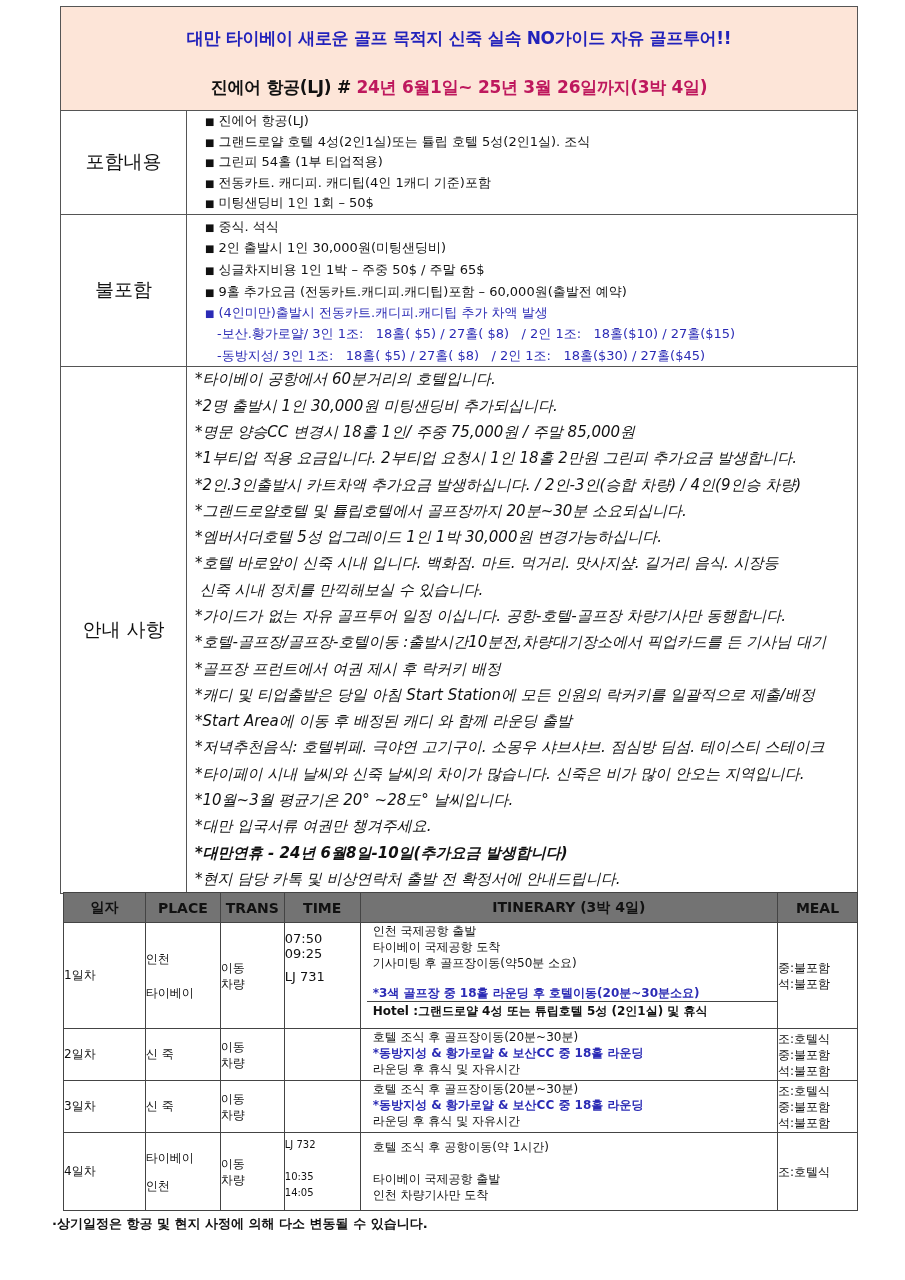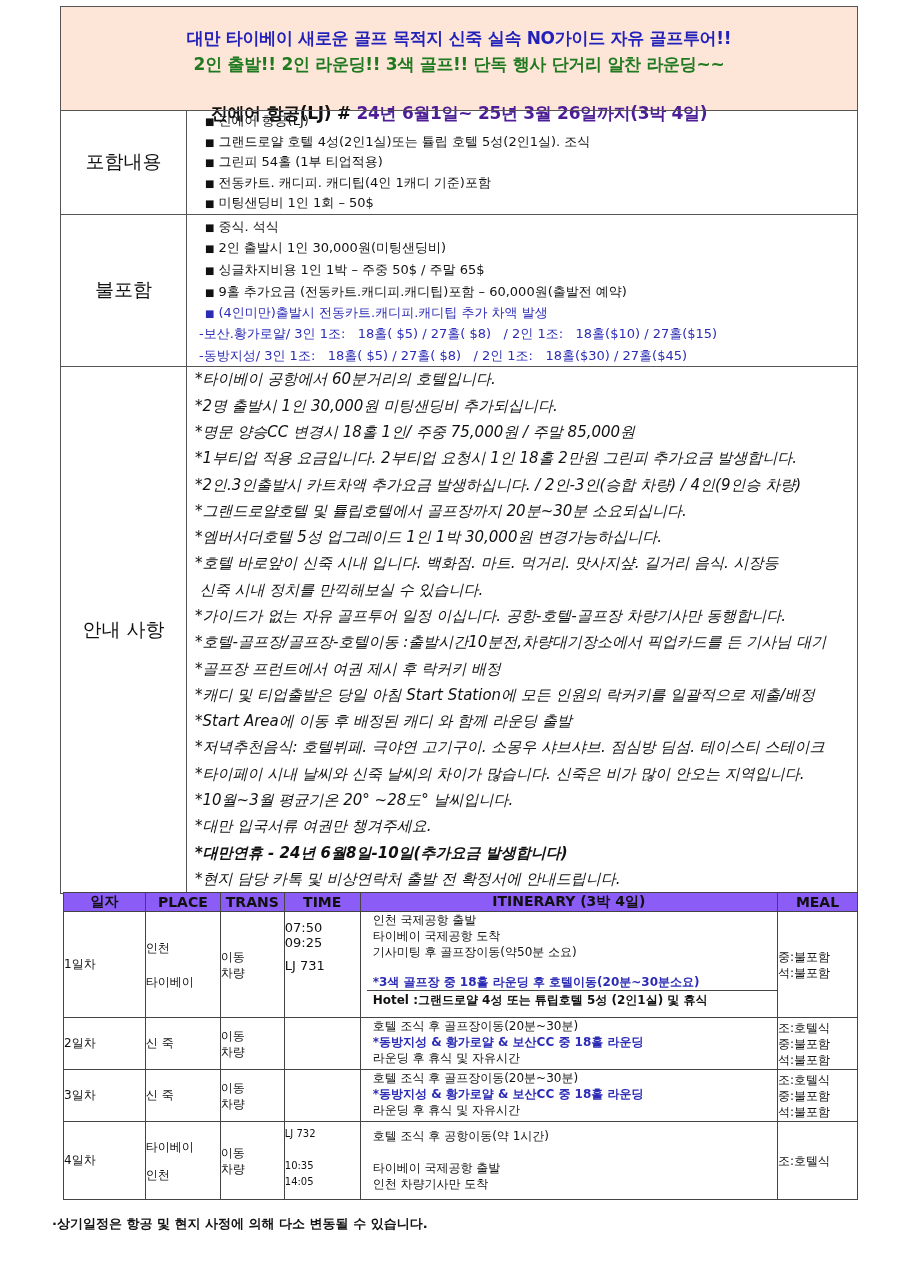--- a/index.html
+++ b/index.html
@@ -2,50 +2,49 @@
 <html><head>
 <meta charset="utf-8">
 <style>
   * { box-sizing: border-box; margin: 0; padding: 0; }
   body { width: 905px; height: 1280px; background: #ffffff; font-family: "DejaVu Sans", sans-serif; color: #111; position: relative; overflow: hidden; }
   .header { position: absolute; left: 60px; top: 6px; width: 798px; height: 104px; background: #fde5d8; border: 1px solid #555; border-bottom: none; text-align: center; }
   .header .l1 { color: #2222bb; font-weight: bold; font-size: 17px; margin-top: 20px; letter-spacing: -0.3px; }
   .header .l2 { color: #1f7a1f; font-weight: bold; font-size: 17px; margin-top: 3px; letter-spacing: -0.3px; }
   .header .l3 { font-weight: bold; font-size: 17px; margin-top: 26px; letter-spacing: -0.3px; }
   .header .l3 .blk { color: #111; }
-  .header .l3 .blu { color: #4c1d95; }
+  .header .l3 .blu { color: #be185d; }
   table.info { position: absolute; left: 60px; top: 110px; width: 798px; border-collapse: collapse; }
   table.info td { border: 1px solid #555; vertical-align: top; }
   table.info td.label { width: 126px; text-align: center; vertical-align: middle; font-size: 19px; }
   table.info td.content { padding-left: 8px; font-size: 13px; }
   .row-inc td.content { height: 103px; }
   .row-inc .item { height: 20.5px; line-height: 20px; padding-left: 10px; }
   .row-exc td.content { height: 152px; }
   .row-exc .item { height: 21.7px; line-height: 24px; padding-left: 10px; }
   .row-exc .item.blue, .row-exc .sub { color: #2b2bb5; }
-  .row-exc .sub { height: 21.7px; line-height: 21px; padding-left: 4px; }
+  .row-exc .sub { height: 21.7px; line-height: 21px; padding-left: 4px; margin-left: 18px; }
   .row-notes td.content { height: 522px; padding-left: 4px; }
   .row-notes .note { height: 26.3px; line-height: 24px; font-size: 15px; font-style: italic; }
   .row-notes .note.bold { font-weight: bold; }
   .bullet { font-size: 10px; margin-right: 4px; }
   table.itin { position: absolute; left: 63px; top: 892px; width: 795px; border-collapse: collapse; font-size: 12px; }
-  table.itin th { background: #8b5cf6; border: 1px solid #444; height: 19px; font-size: 14px; font-weight: bold; }
+  table.itin th { background: #737373; border: 1px solid #444; height: 30px; font-size: 14px; font-weight: bold; }
   table.itin td { border: 1px solid #444; text-align: left; vertical-align: middle; }
   table.itin td.itd { text-align: left; padding-left: 12px; vertical-align: top; line-height: 16px; }
   .itd .blue { color: #2b2bb5; font-weight: bold; }
   .meal { line-height: 16px; }
   .hotel-line { border-top: 1px solid #444; font-weight: bold; margin-left: -6px; padding-left: 6px; height: 20px; line-height: 19px; }
   .footer { position: absolute; left: 52px; top: 1215px; font-size: 13px; font-weight: bold; }
 </style>
 </head>
 <body>
 
 <div class="header">
   <div class="l1">대만 타이베이 새로운 골프 목적지 신죽 실속 NO가이드 자유 골프투어!!</div>
-  <div class="l2">2인 출발!! 2인 라운딩!! 3색 골프!! 단독 행사 단거리 알찬 라운딩~~</div>
   <div class="l3">
     <span class="blk">진에어 항공(LJ) # </span><span class="blu">24년 6월1일~ 25년 3월 26일까지(3박 4일)</span>
   </div>
 </div>
 
 <table class="info">
   <tbody>
       <tr class="row-inc">
     <td class="label">포함내용</td>
     <td class="content">

